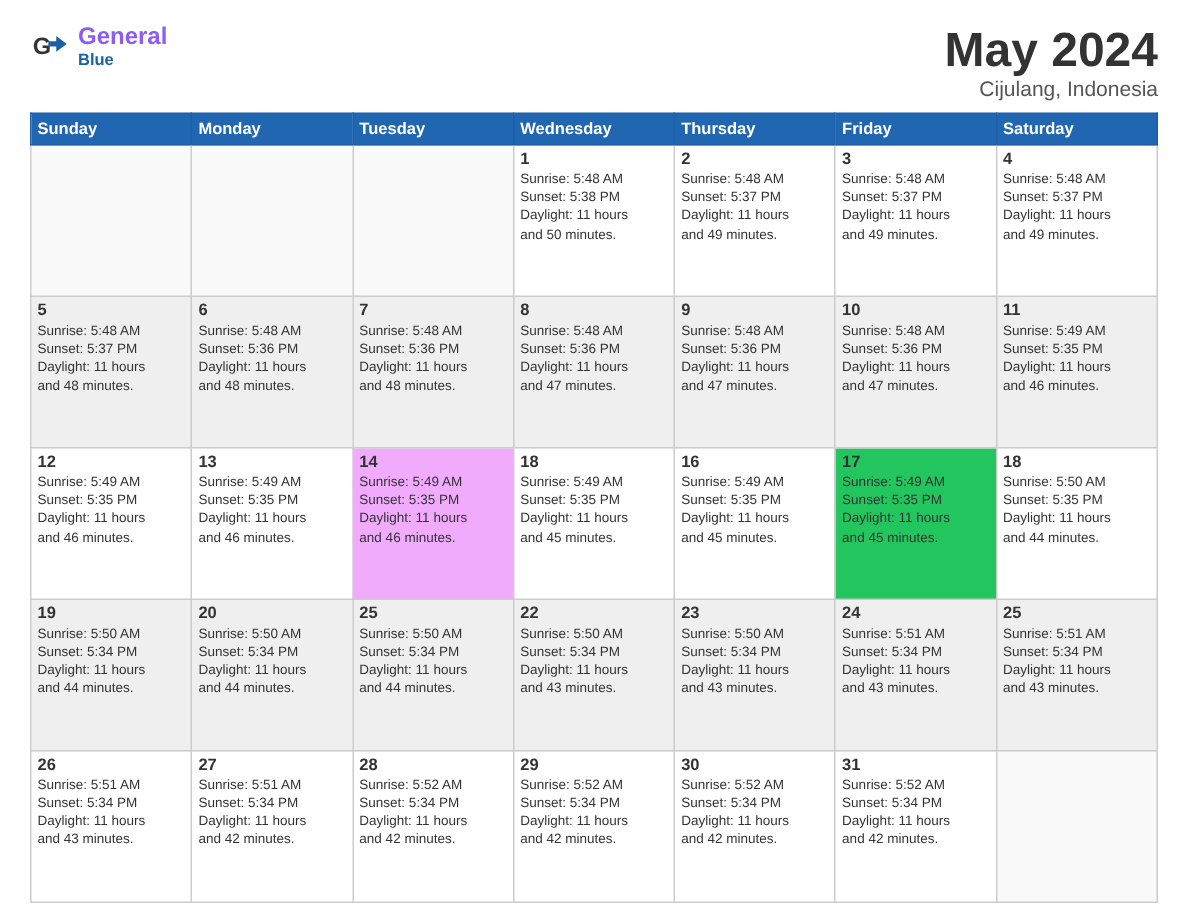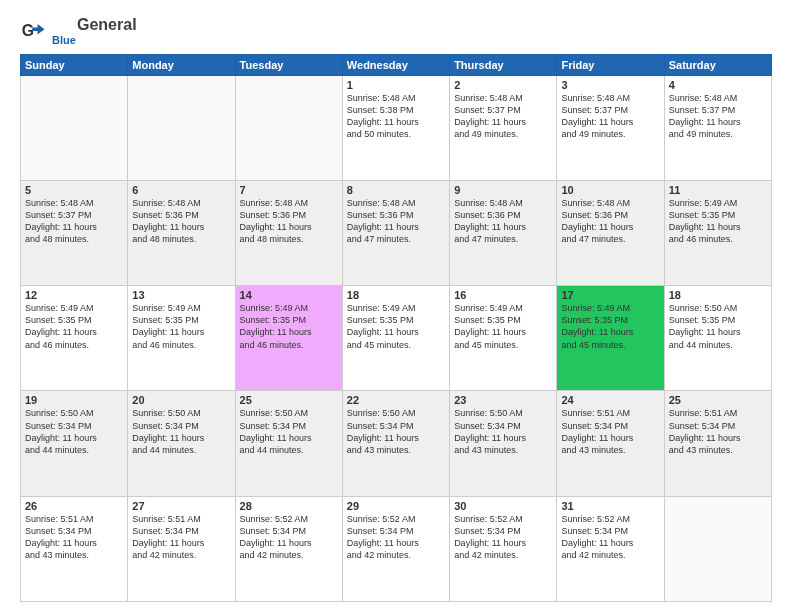--- a/index.html
+++ b/index.html
@@ -29,22 +29,21 @@
       gap: 4px;
     }
     .logo-text {
       display: flex;
       flex-direction: column;
       line-height: 1.1;
     }
     .logo-general {
       font-size: 16px;
       font-weight: bold;
-      color: #404040;
-      margin-left: 25px;
+      color: #8b5cf6;
     }
     .logo-blue {
       font-size: 11px;
       font-weight: bold;
       color: #1a5fa8;
     }
     .logo-icon {
       width: 28px;
       height: 28px;
     }
@@ -117,20 +116,24 @@
     <div class="logo">
 
       <svg class="logo-icon" viewBox="0 0 32 32" xmlns="http://www.w3.org/2000/svg">
         <text x="2" y="22" font-size="18" font-weight="bold" fill="#333" font-family="Arial">G</text>
         <polygon points="20,8 28,14 20,20 20,16 14,16 14,12 20,12" fill="#1a5fa8"></polygon>
       </svg>
       <div class="logo-text">
         <span class="logo-general">General</span>
         <span class="logo-blue">Blue</span>
       </div>
+    </div>
+    <div class="title-block">
+      <div class="title-month">May 2024</div>
+      <div class="title-location">Cijulang, Indonesia</div>
     </div>
   </div>
 
   <table class="calendar">
     <thead>
       <tr>
         <th>Sunday</th>
         <th>Monday</th>
         <th>Tuesday</th>
         <th>Wednesday</th>

